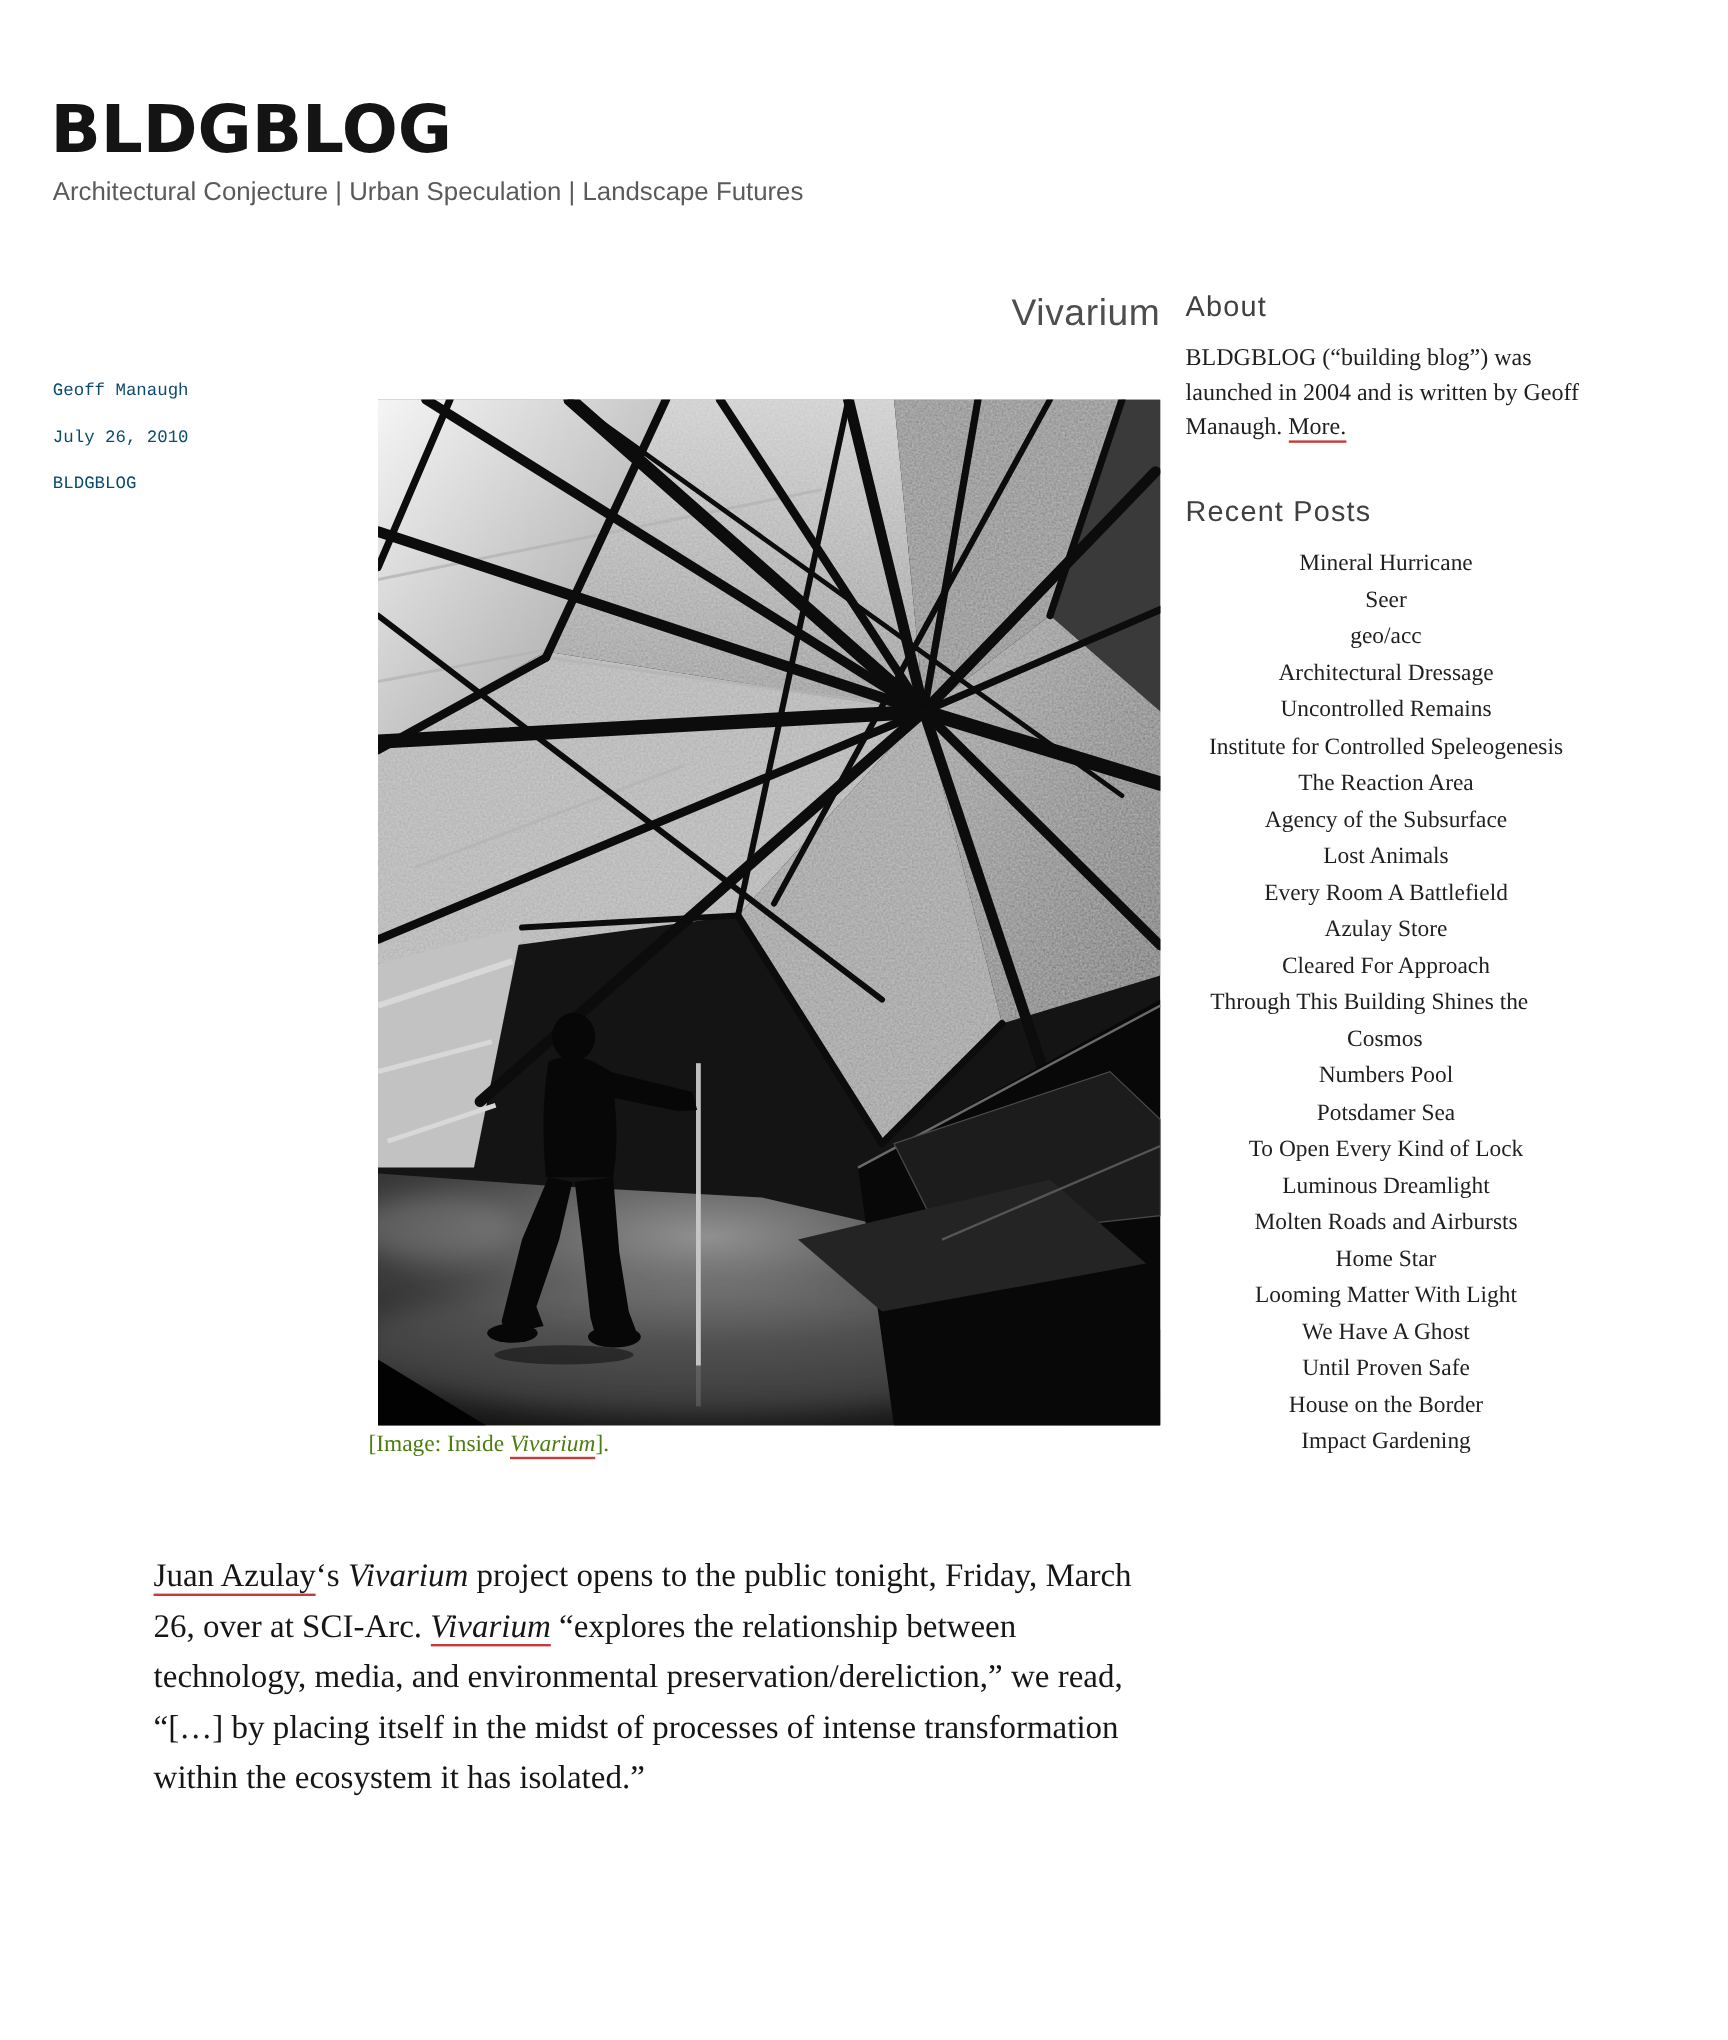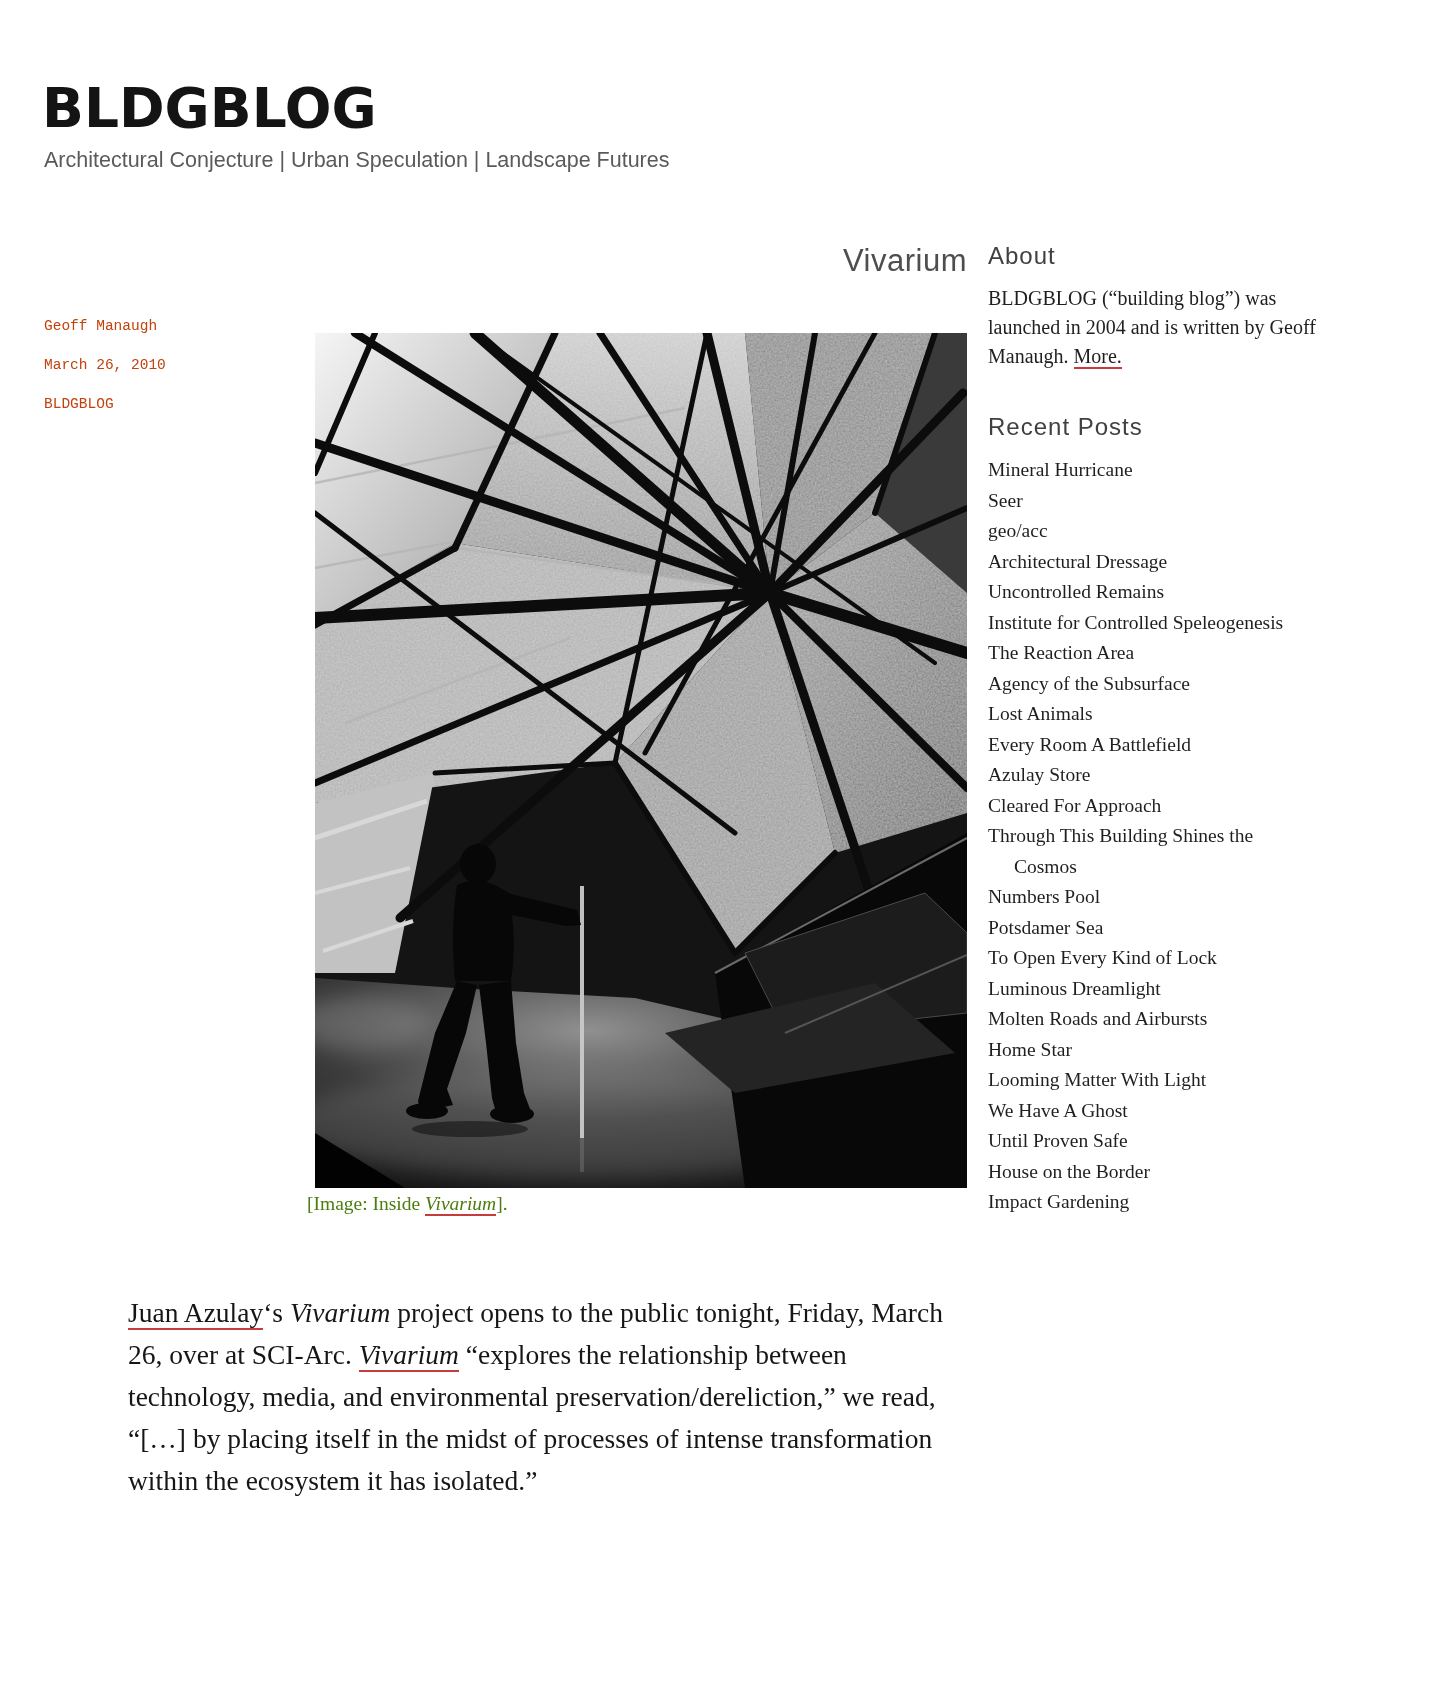--- a/index.html
+++ b/index.html
@@ -7,21 +7,21 @@
           font-family:"Liberation Serif", serif; color:#1b1b1b; overflow:hidden; }
 
   
   .logo { position:absolute; left:42px; top:76px; font-family:"DejaVu Sans", sans-serif;
           font-weight:bold; font-size:55px; letter-spacing:0px; color:#141414; cursor:pointer; }
   .tagline { position:absolute; left:44px; top:148px; font-family:"Liberation Sans", sans-serif;
              font-weight:300; font-size:21.5px; color:#5a5a5a; }
 
   
   .meta { position:absolute; left:44px; top:318px; font-family:"Liberation Mono", monospace;
-          font-size:14.5px; color:#c2410c; }
+          font-size:14.5px; color:#0c4a6e; }
   .meta div { margin-bottom:23px; }
 
   
   .post-title { position:absolute; left:315px; top:243px; width:652px; text-align:right;
                 font-family:"Liberation Sans", sans-serif; font-weight:300; font-size:31px;
                 color:#4e4e4e; letter-spacing:0.5px; }
   .photo { position:absolute; left:315px; top:333px; width:652px; height:855px; }
   .photo svg { display:block; width:100%; height:100%; }
 
   .caption { position:absolute; left:307px; top:1193px; font-size:19.5px; color:#4d7c0f; }
@@ -31,36 +31,36 @@
 
   .body-text { position:absolute; left:128px; top:1264px; width:822px;
                font-size:27.5px; line-height:42px; color:#161616; }
 
   
   .sidebar { position:absolute; left:988px; top:242px; width:334px; }
   .side-h { font-family:"Liberation Sans", sans-serif; font-weight:300; font-size:24px;
             color:#404040; letter-spacing:1px; margin:0 0 14px 0; }
   .about-text { font-size:20px; line-height:29px; margin:0 0 42px 0; color:#1f1f1f; }
   .recent-list { list-style:none; margin:8px 0 0 0; padding:0; font-size:19.5px;
-                 line-height:30.5px; color:#1f1f1f; }
+                 line-height:30.5px; color:#1f1f1f;text-align:center; }
   .recent-list li { padding-left:26px; text-indent:-26px; }
   .recent-list li:nth-child(13) { max-width:280px; }
   .recent-list a { color:inherit; text-decoration:none; cursor:pointer; }
 </style>
 </head>
 <body>
 
 <div class="page">
 
   <div class="logo">BLDGBLOG</div>
   <div class="tagline">Architectural Conjecture | Urban Speculation | Landscape Futures</div>
 
   <div class="meta">
     <div>Geoff Manaugh</div>
-    <div>March 26, 2010</div>
+    <div>July 26, 2010</div>
     <div>BLDGBLOG</div>
   </div>
 
   <div class="post-title">Vivarium</div>
 
   <div class="photo">
     <svg viewBox="0 0 652 855" preserveAspectRatio="none">
       <defs>
         <linearGradient id="tl" x1="0" y1="0" x2="1" y2="1">
           <stop offset="0" stop-color="#f5f5f5"></stop>

